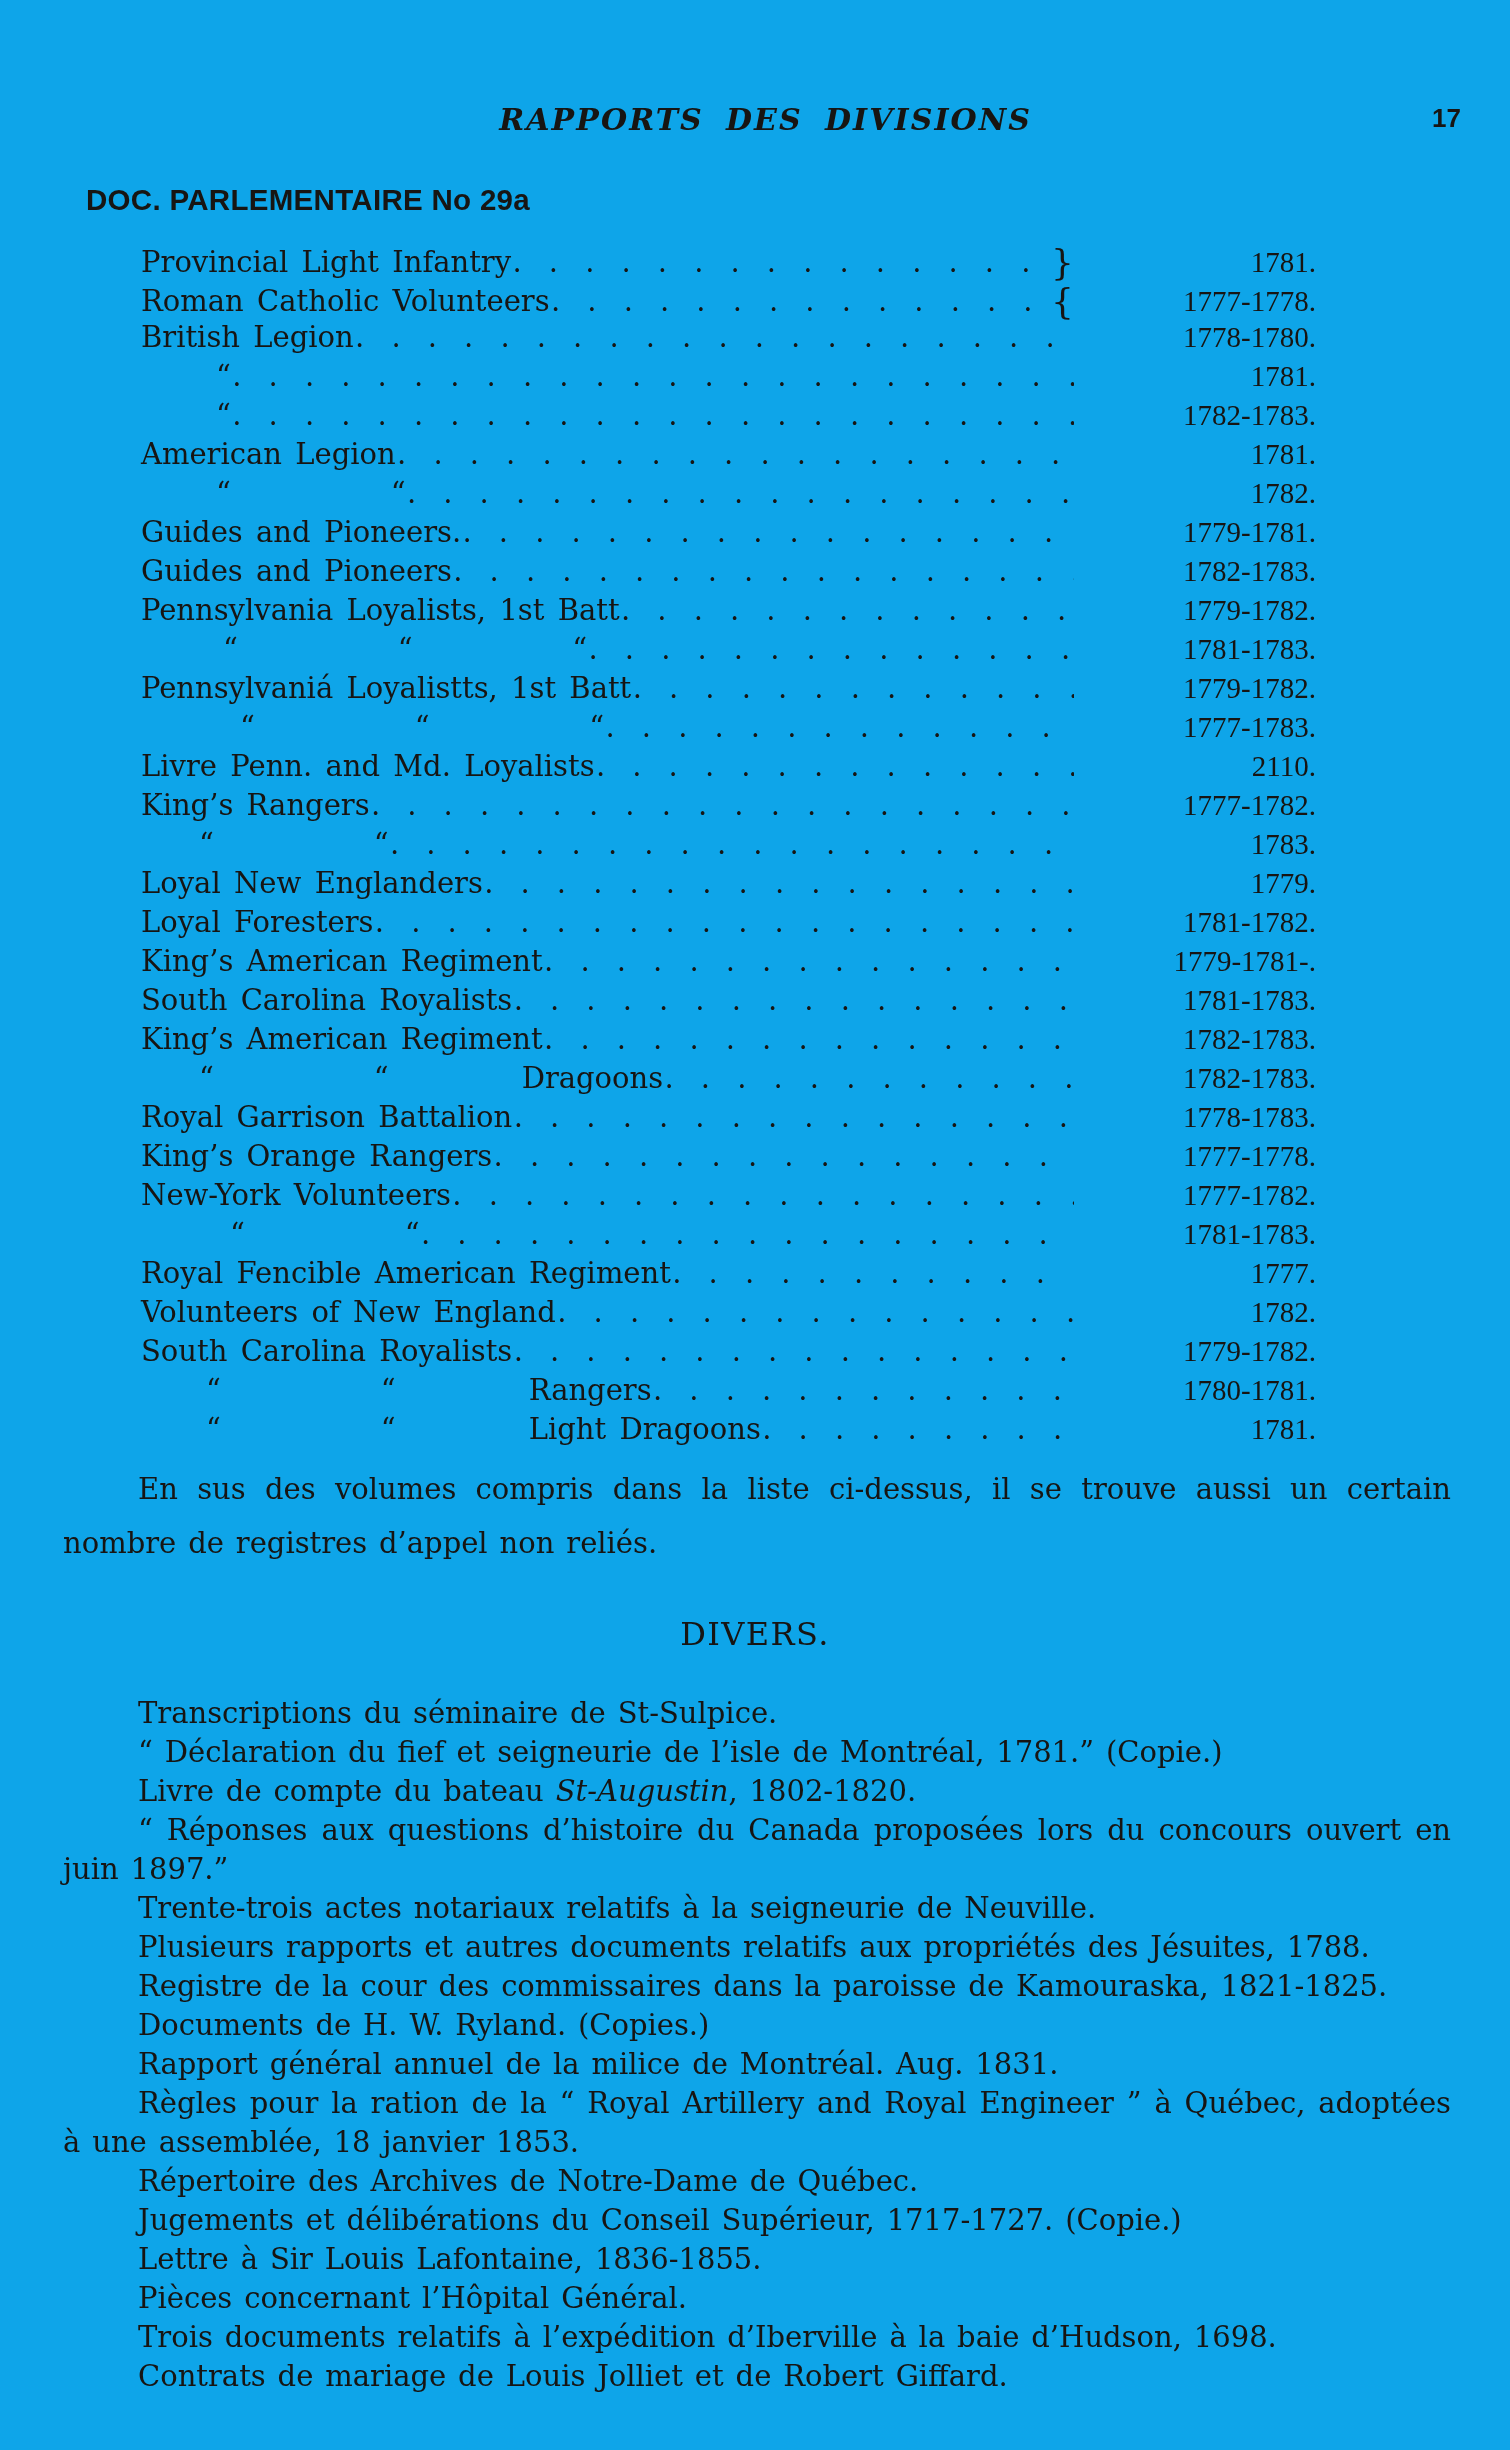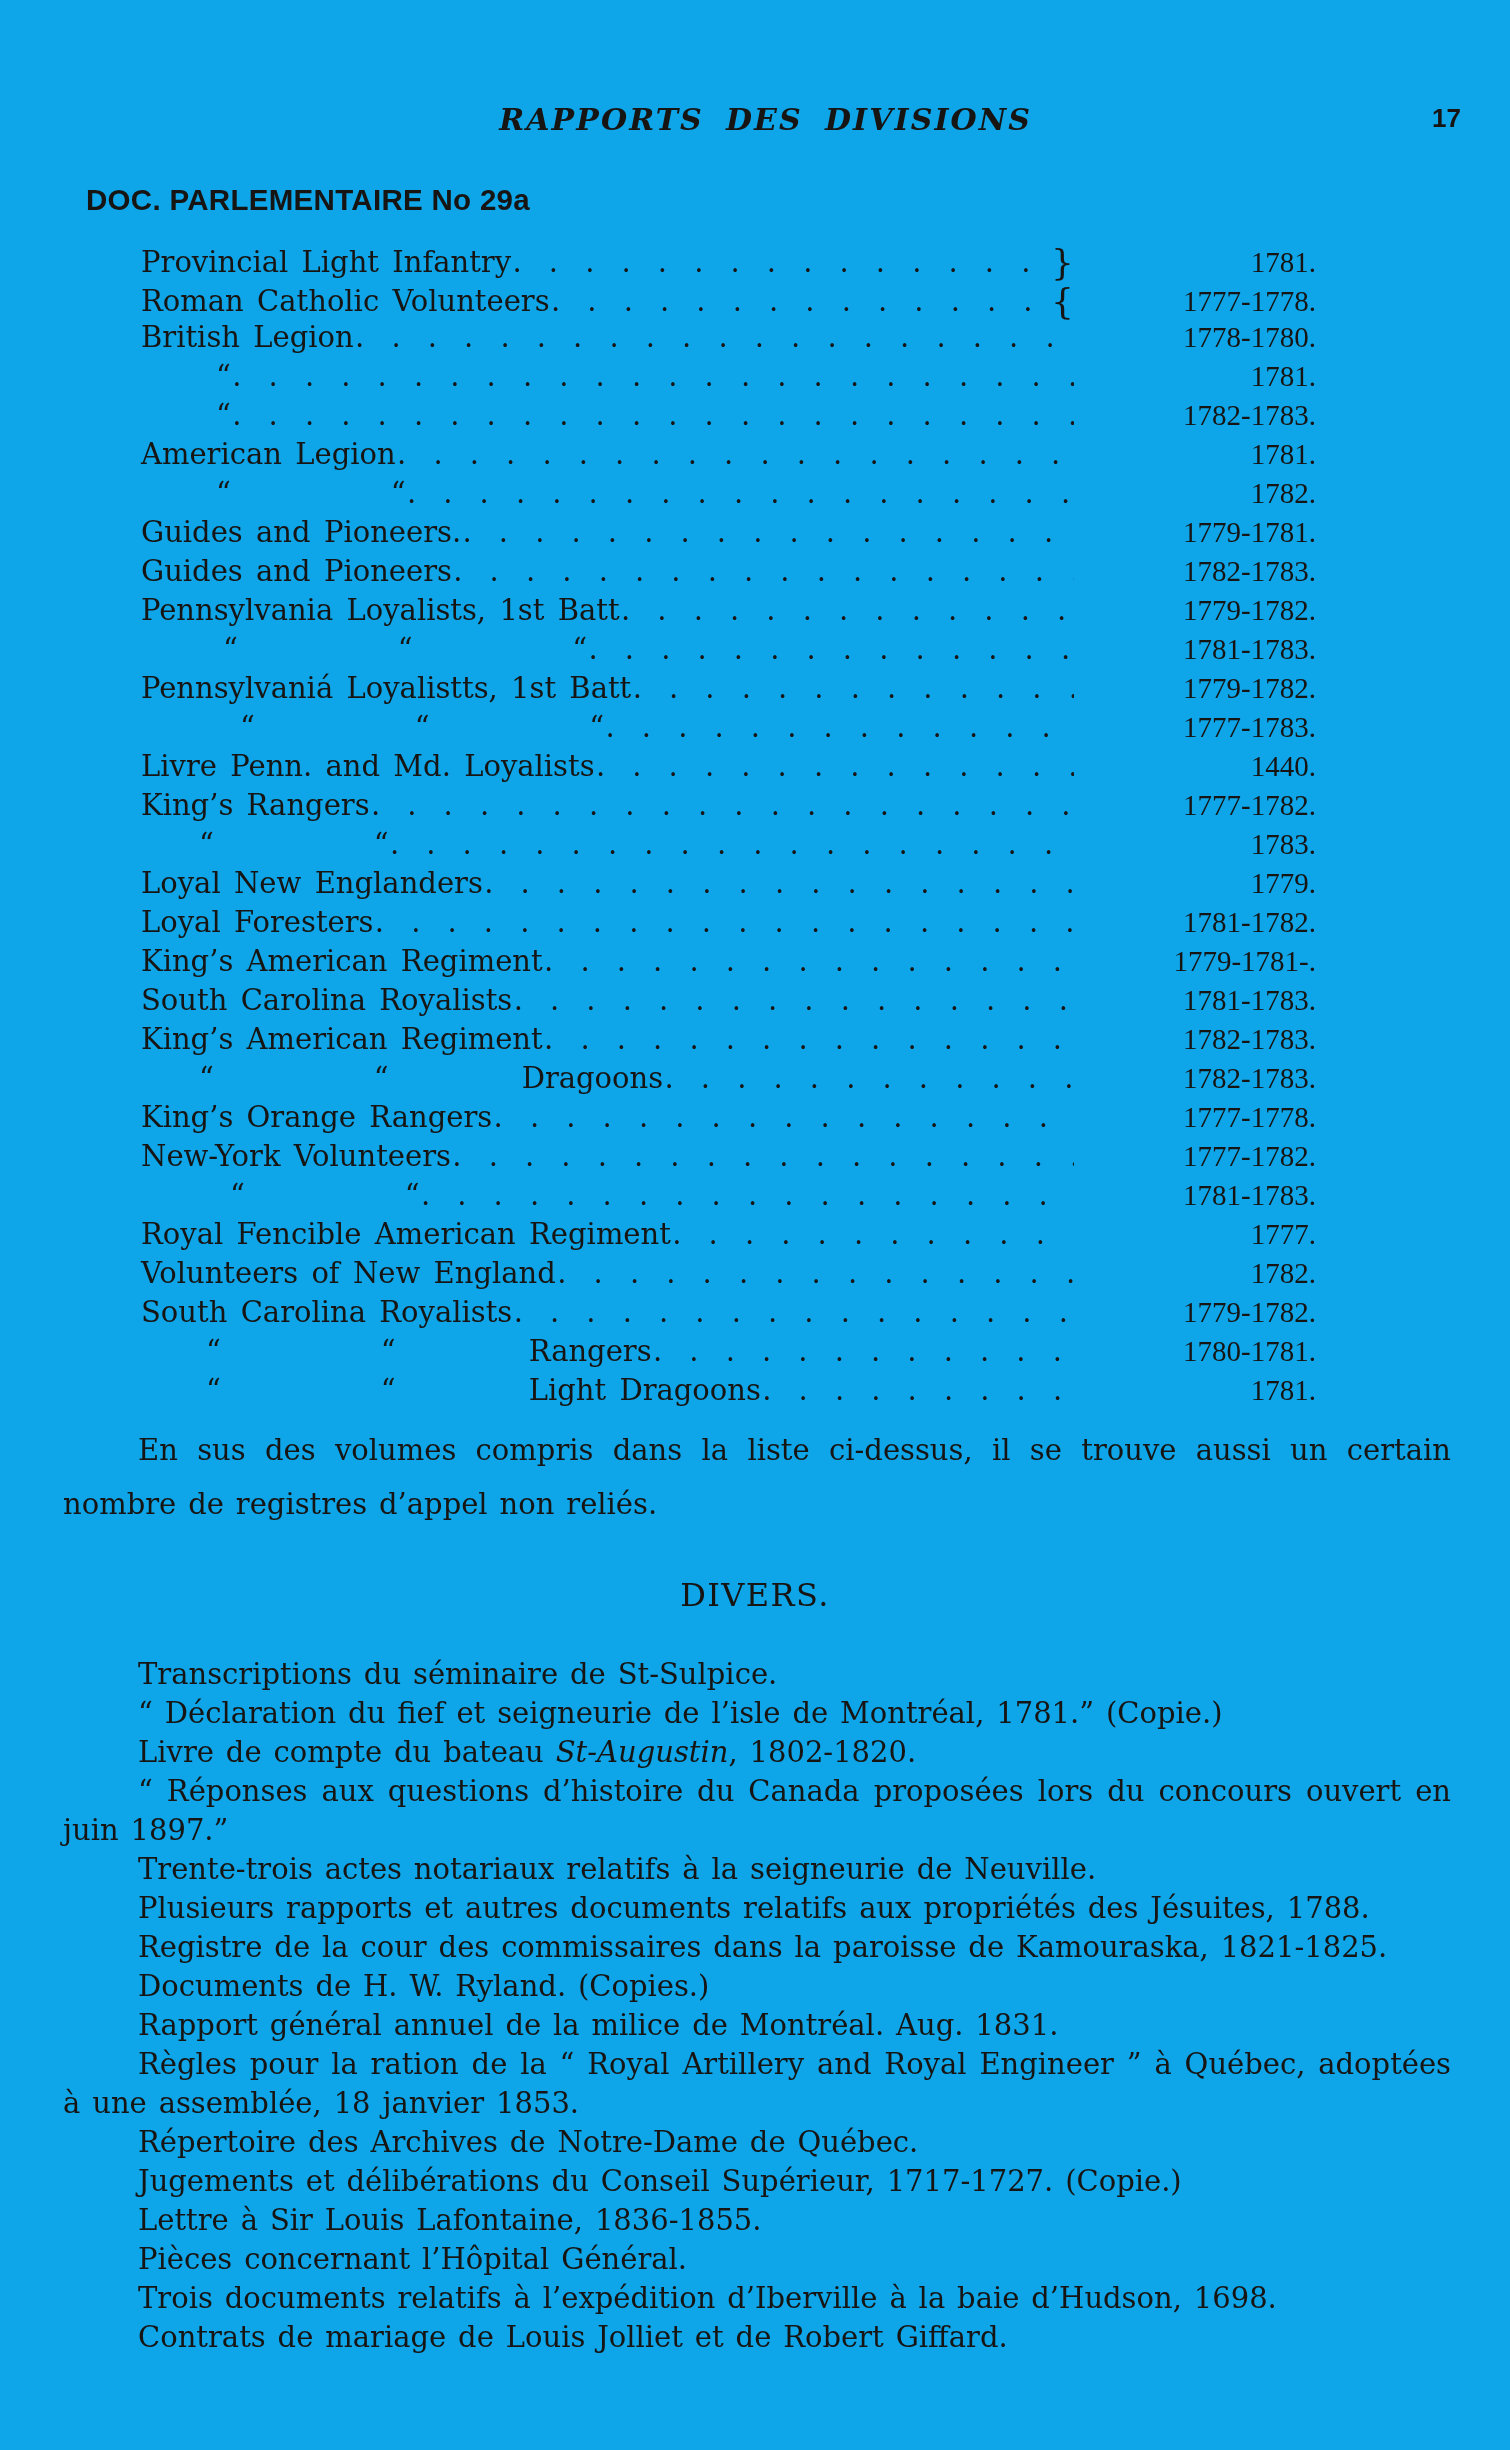--- a/index.html
+++ b/index.html
@@ -193,21 +193,21 @@
     <span class="label" style="padding-left: 99px;">“            “            “</span>
     <span class="dots"></span>
 
     <span class="year">1777-1783.</span>
   </div>
 
   <div class="row">
     <span class="label">Livre Penn. and Md. Loyalists</span>
     <span class="dots"></span>
 
-    <span class="year">1440.</span>
+    <span class="year">2110.</span>
   </div>
 
   <div class="row">
     <span class="label">King’s Rangers</span>
     <span class="dots"></span>
 
     <span class="year">1777-1782.</span>
   </div>
 
   <div class="row">
@@ -252,20 +252,26 @@
     <span class="year">1782-1783.</span>
   </div>
 
   <div class="row">
     <span class="label" style="padding-left: 58px;">“            “          Dragoons</span>
     <span class="dots"></span>
 
     <span class="year">1782-1783.</span>
   </div>
 
+  <div class="row">
+    <span class="label">Royal Garrison Battalion</span>
+    <span class="dots"></span>
+
+    <span class="year">1778-1783.</span>
+  </div>
 
   <div class="row">
     <span class="label">King’s Orange Rangers</span>
     <span class="dots"></span>
 
     <span class="year">1777-1778.</span>
   </div>
 
   <div class="row">
     <span class="label">New-York Volunteers</span>

